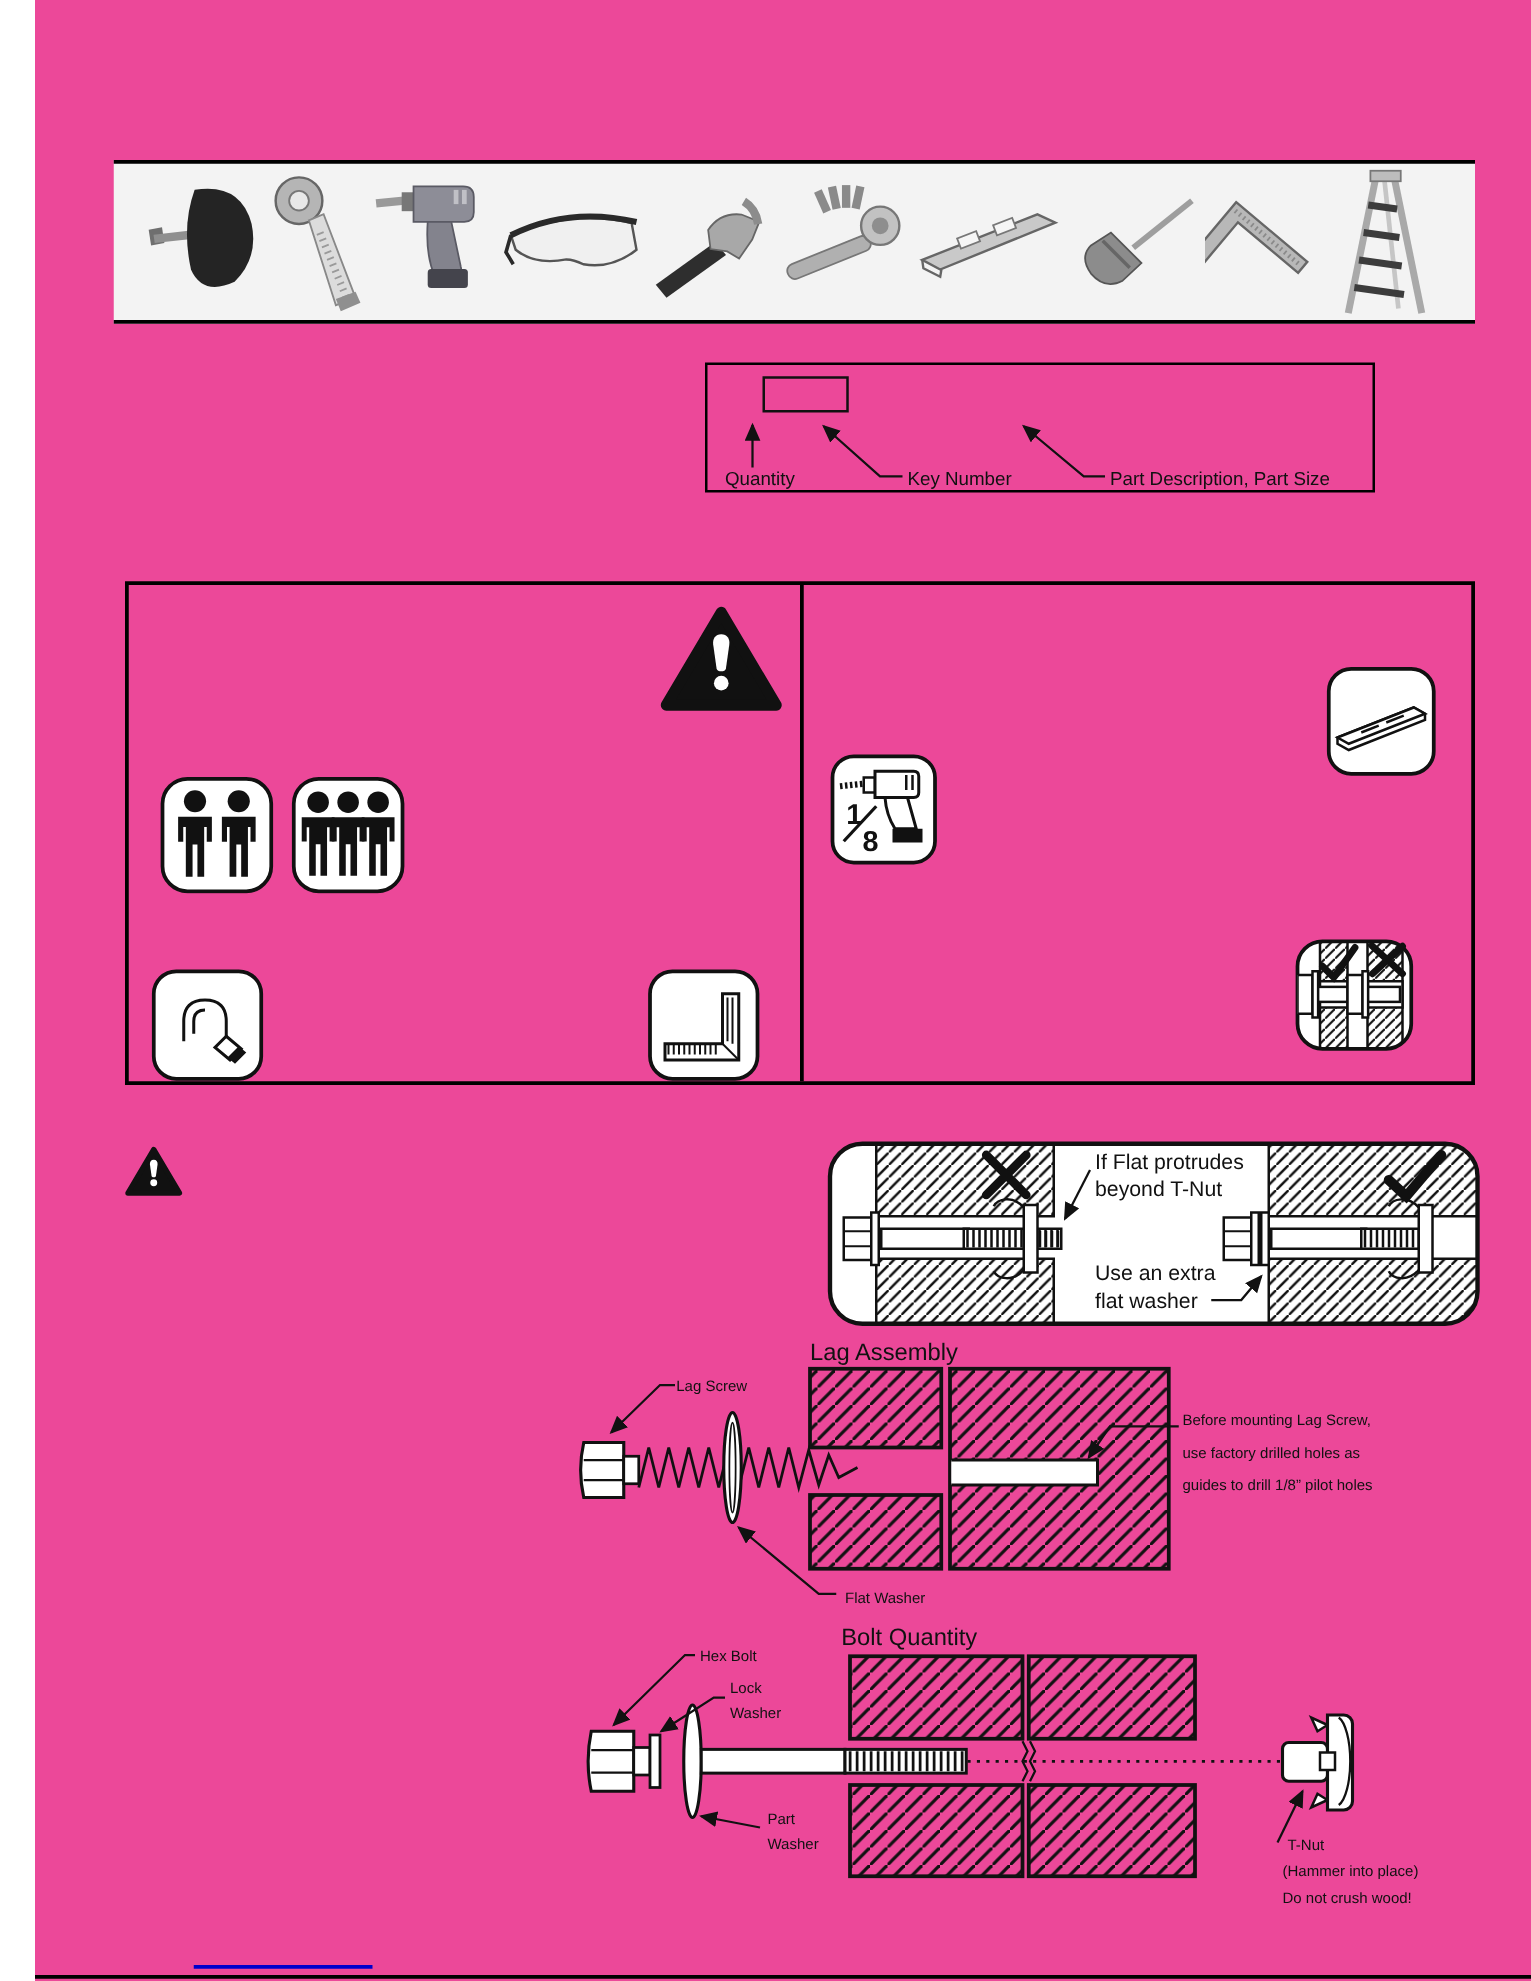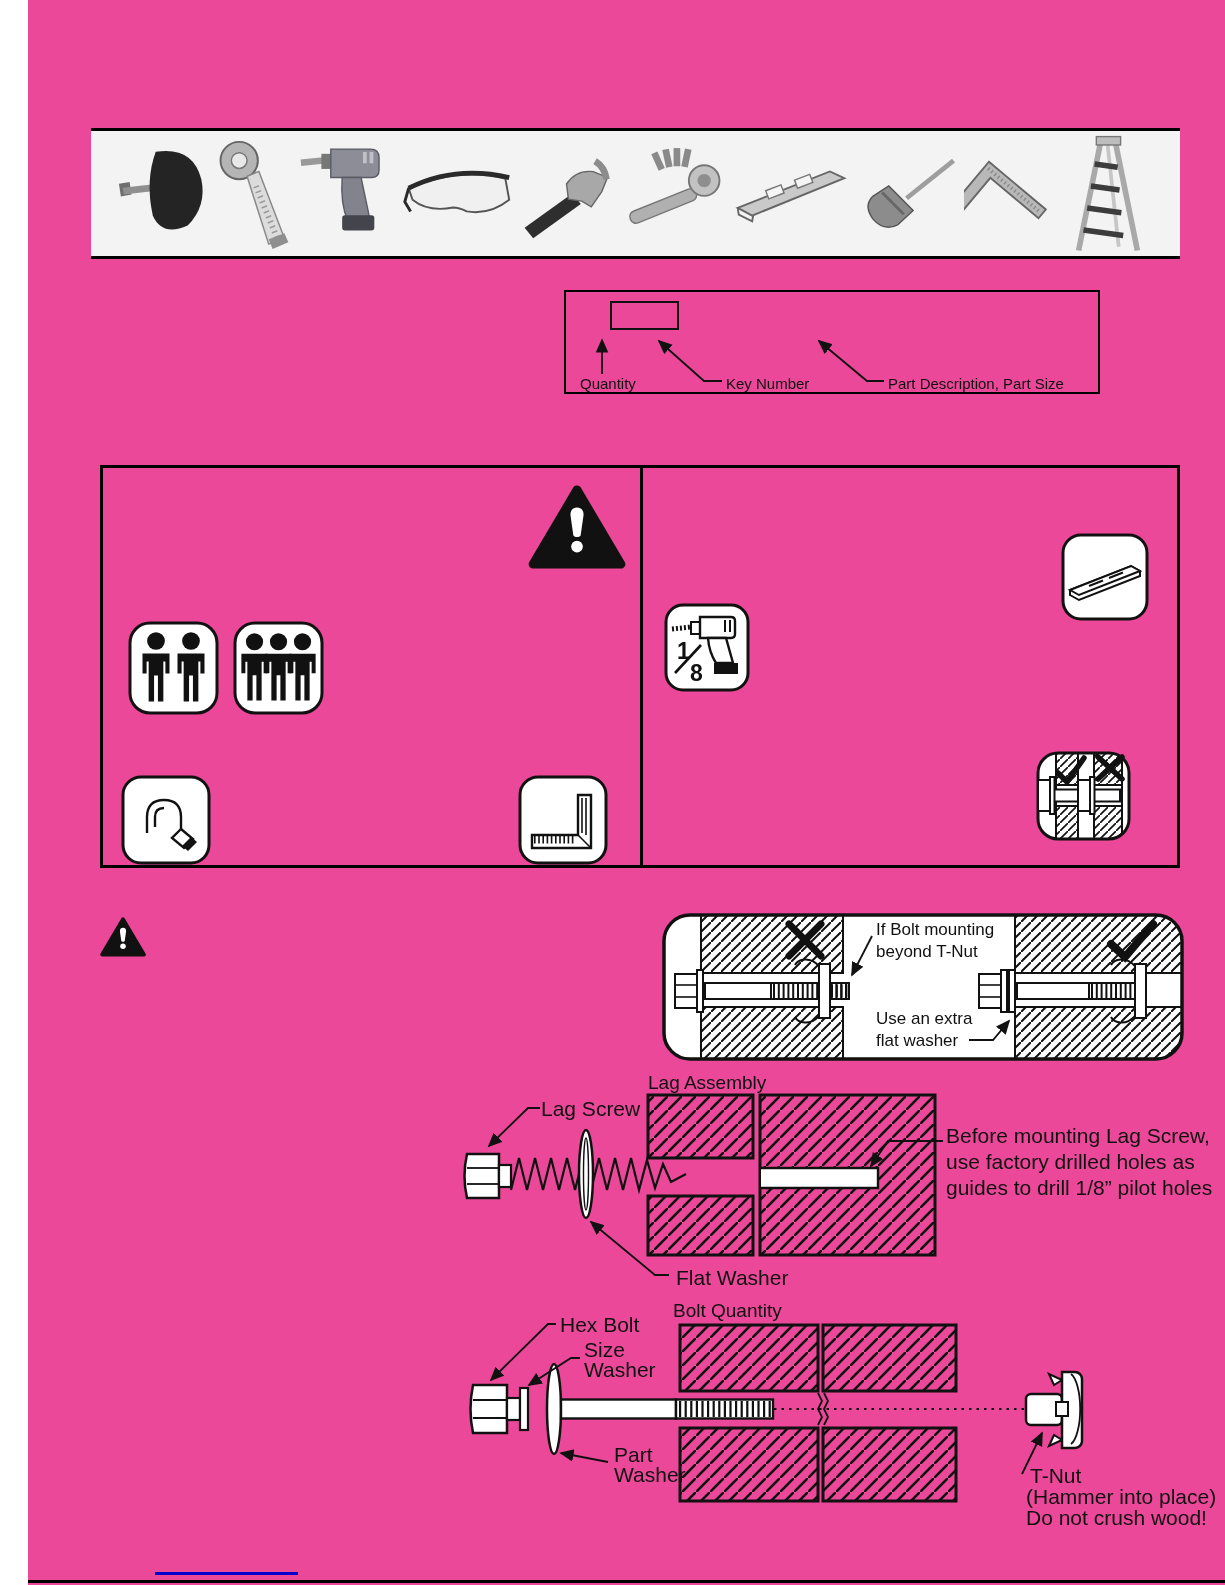--- a/index.html
+++ b/index.html
@@ -13,21 +13,21 @@
   .banner svg{display:block;}
   
   .legend-box{position:absolute;left:536px;top:290px;width:536px;height:104px;
               border:2px solid #000;box-sizing:border-box;}
   .legend-lbl{position:absolute;font-size:15px;white-space:nowrap;}
   
   .panel-box{position:absolute;left:72px;top:465px;width:1080px;height:403px;
              border:3px solid #000;box-sizing:border-box;}
   .panel-div{position:absolute;left:537px;top:0;bottom:0;width:3px;background:#000;}
   
-  .dl{position:absolute;font-size:21px;line-height:20px;white-space:nowrap;}
+  .dl{position:absolute;font-size:12px;line-height:20px;white-space:nowrap;}
   .dl.bold{font-weight:normal;}
   .title{position:absolute;font-size:19px;text-align:left;white-space:nowrap;}
   .protrude-box{position:absolute;left:633px;top:912px;width:524px;height:150px;}
   .pt{position:absolute;font-size:17px;line-height:20px;white-space:nowrap;}
   svg text{font-family:"Liberation Sans",sans-serif;}
   .blue-line{position:absolute;left:127px;top:1572px;width:143px;height:3px;background:#0000cc;}
   .black-line{position:absolute;left:0;top:1580px;width:1225px;height:3px;background:#000;}
 </style>
 </head>
 <body>
@@ -285,21 +285,21 @@
       <rect x="340" y="58" width="6" height="42" fill="#fff" stroke="#111" stroke-width="2"></rect>
       <rect x="348" y="58" width="6" height="42" fill="#fff" stroke="#111" stroke-width="2"></rect>
       <path d="M474,54 c-9,-10 -21,-7 -24,-1" fill="none" stroke="#111" stroke-width="2"></path>
       <path d="M474,104 c-9,10 -21,7 -24,1" fill="none" stroke="#111" stroke-width="2"></path>
       <rect x="474" y="52" width="11" height="54" fill="#fff" stroke="#111" stroke-width="2"></rect>
       <path d="M450,32 L464,45 L492,12" fill="none" stroke="#111" stroke-width="8" stroke-linecap="round"></path>
 
       <path d="M211,24 L191,63" fill="none" stroke="#111" stroke-width="1.8" marker-end="url(#pr-ah)"></path>
       <path d="M308,128 H332 L348,109" fill="none" stroke="#111" stroke-width="1.8" marker-end="url(#pr-ah)"></path>
     </svg>
-    <div class="pt" style="left:215px;top:8px;">If Bolt mounting</div>
+    <div class="pt" style="left:215px;top:8px;">If Flat protrudes</div>
     <div class="pt" style="left:215px;top:30px;">beyond T-Nut</div>
     <div class="pt" style="left:215px;top:97px;">Use an extra</div>
     <div class="pt" style="left:215px;top:119px;">flat washer</div>
   </div>
 
   <div class="title" style="left:620px;top:1072px;width:290px;">Lag Assembly</div>
 
   <svg class="abs" style="left:430px;top:1068px;" width="730" height="227" viewBox="0 0 730 227">
     <defs>
       <pattern id="lg-h" width="14" height="14" patternUnits="userSpaceOnUse">
@@ -368,21 +368,21 @@
     <path d="M604,62 h13 a7,7 0 0 1 7,7 v62 a7,7 0 0 1 -7,7 h-13 z" fill="#fff" stroke="#111" stroke-width="2.5"></path>
     <path d="M613,64 a12,36 0 0 1 0,70" fill="none" stroke="#111" stroke-width="1.8"></path>
     <rect x="598" y="92" width="12" height="14" fill="#fff" stroke="#111" stroke-width="2"></rect>
 
     <path d="M98,14 H90 L33,70" fill="none" stroke="#111" stroke-width="1.8" marker-end="url(#bt-ah)"></path>
     <path d="M122,48 H113 L71,75" fill="none" stroke="#111" stroke-width="1.8" marker-end="url(#bt-ah)"></path>
     <path d="M150,152 L103,143" fill="none" stroke="#111" stroke-width="1.8" marker-end="url(#bt-ah)"></path>
     <path d="M564,164 L584,123" fill="none" stroke="#111" stroke-width="1.8" marker-end="url(#bt-ah)"></path>
   </svg>
   <div class="dl" style="left:532px;top:1315px;">Hex Bolt</div>
-  <div class="dl" style="left:556px;top:1340px;">Size</div>
+  <div class="dl" style="left:556px;top:1340px;">Lock</div>
   <div class="dl" style="left:556px;top:1360px;">Washer</div>
   <div class="dl" style="left:586px;top:1445px;">Part</div>
   <div class="dl" style="left:586px;top:1465px;">Washer</div>
   <div class="dl" style="left:1002px;top:1466px;">T-Nut</div>
   <div class="dl" style="left:998px;top:1487px;">(Hammer into place)</div>
   <div class="dl bold" style="left:998px;top:1508px;">Do not crush wood!</div>
 
   <div class="blue-line"></div>
   <div class="black-line"></div>
 

